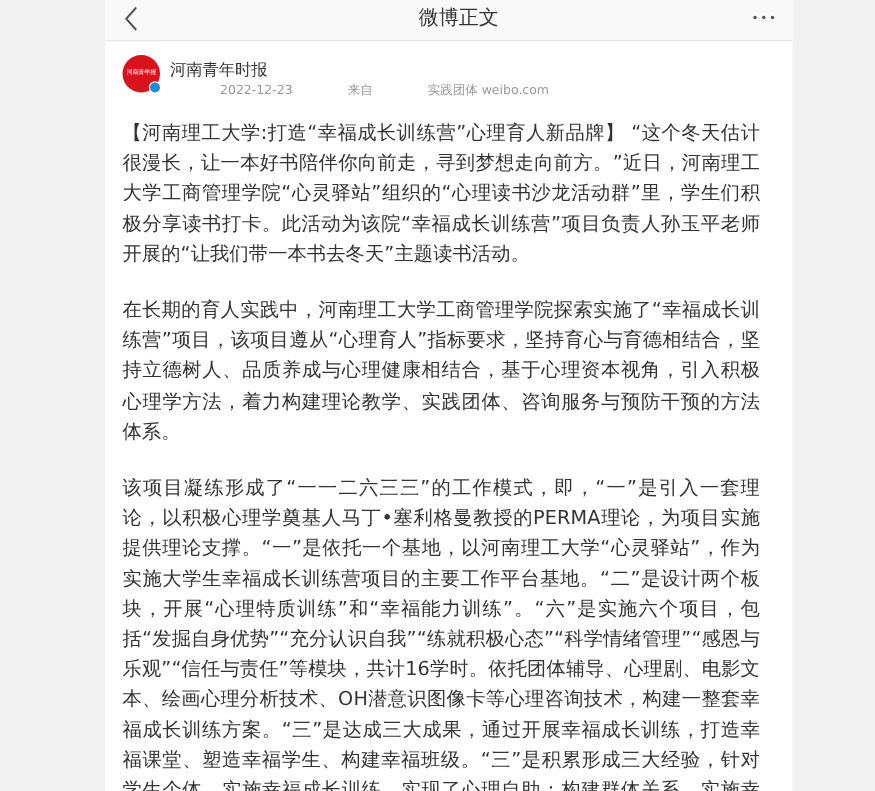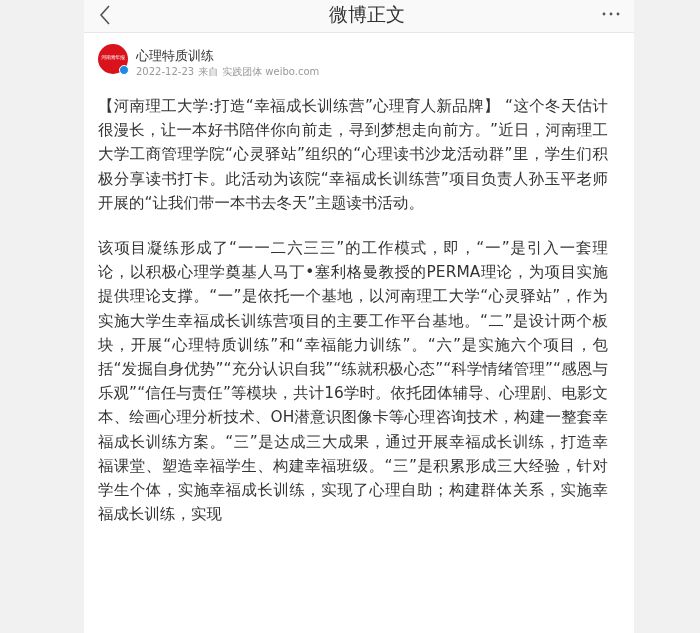--- a/index.html
+++ b/index.html
@@ -27,21 +27,21 @@
     left: 10px; top: 3px;
     width: 24px; height: 24px;
     cursor: pointer;
   }
   .topbar-title {
     position: absolute;
     left: 16px; right: 0; top: 0;
     height: 32px;
     line-height: 28px;
     text-align: center;
-    font-size: 19px;
+    font-size: 16px;
     color: #333333;
   }
   .more-btn {
     position: absolute;
     right: 10px; top: 4px;
     width: 26px; height: 20px;
     cursor: pointer;
   }
   .author {
     position: absolute;
@@ -83,21 +83,21 @@
     white-space: nowrap;
     cursor: pointer;
   }
   .meta {
     position: absolute;
     left: 38px; top: 21px;
     font-size: 10px;
     color: #999999;
     white-space: nowrap;
   }
-  .meta span { margin-right: 4px; }
+  .meta span { margin-right: 4px; margin-left: 40px; }
   .content {
     position: absolute;
     left: 14px; top: 94px;
     width: 522px;
     font-size: 15.4px;
     line-height: 24.2px;
     color: #333333;
     letter-spacing: 0.1px;
   }
   .content p {
@@ -125,24 +125,25 @@
         <circle cx="20" cy="10" r="1.4" fill="#555555"></circle>
       </svg>
     </div>
   </div>
 
   <div class="author">
     <div class="avatar">
       <span class="avatar-text">河南青年报</span>
     </div>
     <div class="verified"></div>
-    <div class="author-name">心理特质训练</div>
+    <div class="author-name">河南青年时报</div>
     <div class="meta">
       <span>2022-12-23</span><span>来自</span><span>实践团体 weibo.com</span>
     </div>
   </div>
 
   <div class="content">
     <p>【河南理工大学:打造“幸福成长训练营”心理育人新品牌】 “这个冬天估计很漫长，让一本好书陪伴你向前走，寻到梦想走向前方。”近日，河南理工大学工商管理学院“心灵驿站”组织的“心理读书沙龙活动群”里，学生们积极分享读书打卡。此活动为该院“幸福成长训练营”项目负责人孙玉平老师开展的“让我们带一本书去冬天”主题读书活动。</p>
+    <p>在长期的育人实践中，河南理工大学工商管理学院探索实施了“幸福成长训练营”项目，该项目遵从“心理育人”指标要求，坚持育心与育德相结合，坚持立德树人、品质养成与心理健康相结合，基于心理资本视角，引入积极心理学方法，着力构建理论教学、实践团体、咨询服务与预防干预的方法体系。</p>
     <p>该项目凝练形成了“一一二六三三”的工作模式，即，“一”是引入一套理论，以积极心理学奠基人马丁•塞利格曼教授的PERMA理论，为项目实施提供理论支撑。“一”是依托一个基地，以河南理工大学“心灵驿站”，作为实施大学生幸福成长训练营项目的主要工作平台基地。“二”是设计两个板块，开展“心理特质训练”和“幸福能力训练”。“六”是实施六个项目，包括“发掘自身优势”“充分认识自我”“练就积极心态”“科学情绪管理”“感恩与乐观”“信任与责任”等模块，共计16学时。依托团体辅导、心理剧、电影文本、绘画心理分析技术、OH潜意识图像卡等心理咨询技术，构建一整套幸福成长训练方案。“三”是达成三大成果，通过开展幸福成长训练，打造幸福课堂、塑造幸福学生、构建幸福班级。“三”是积累形成三大经验，针对学生个体，实施幸福成长训练，实现了心理自助；构建群体关系，实施幸福成长训练，实现</p>
   </div>
 
 </div>
 
 </body></html>

